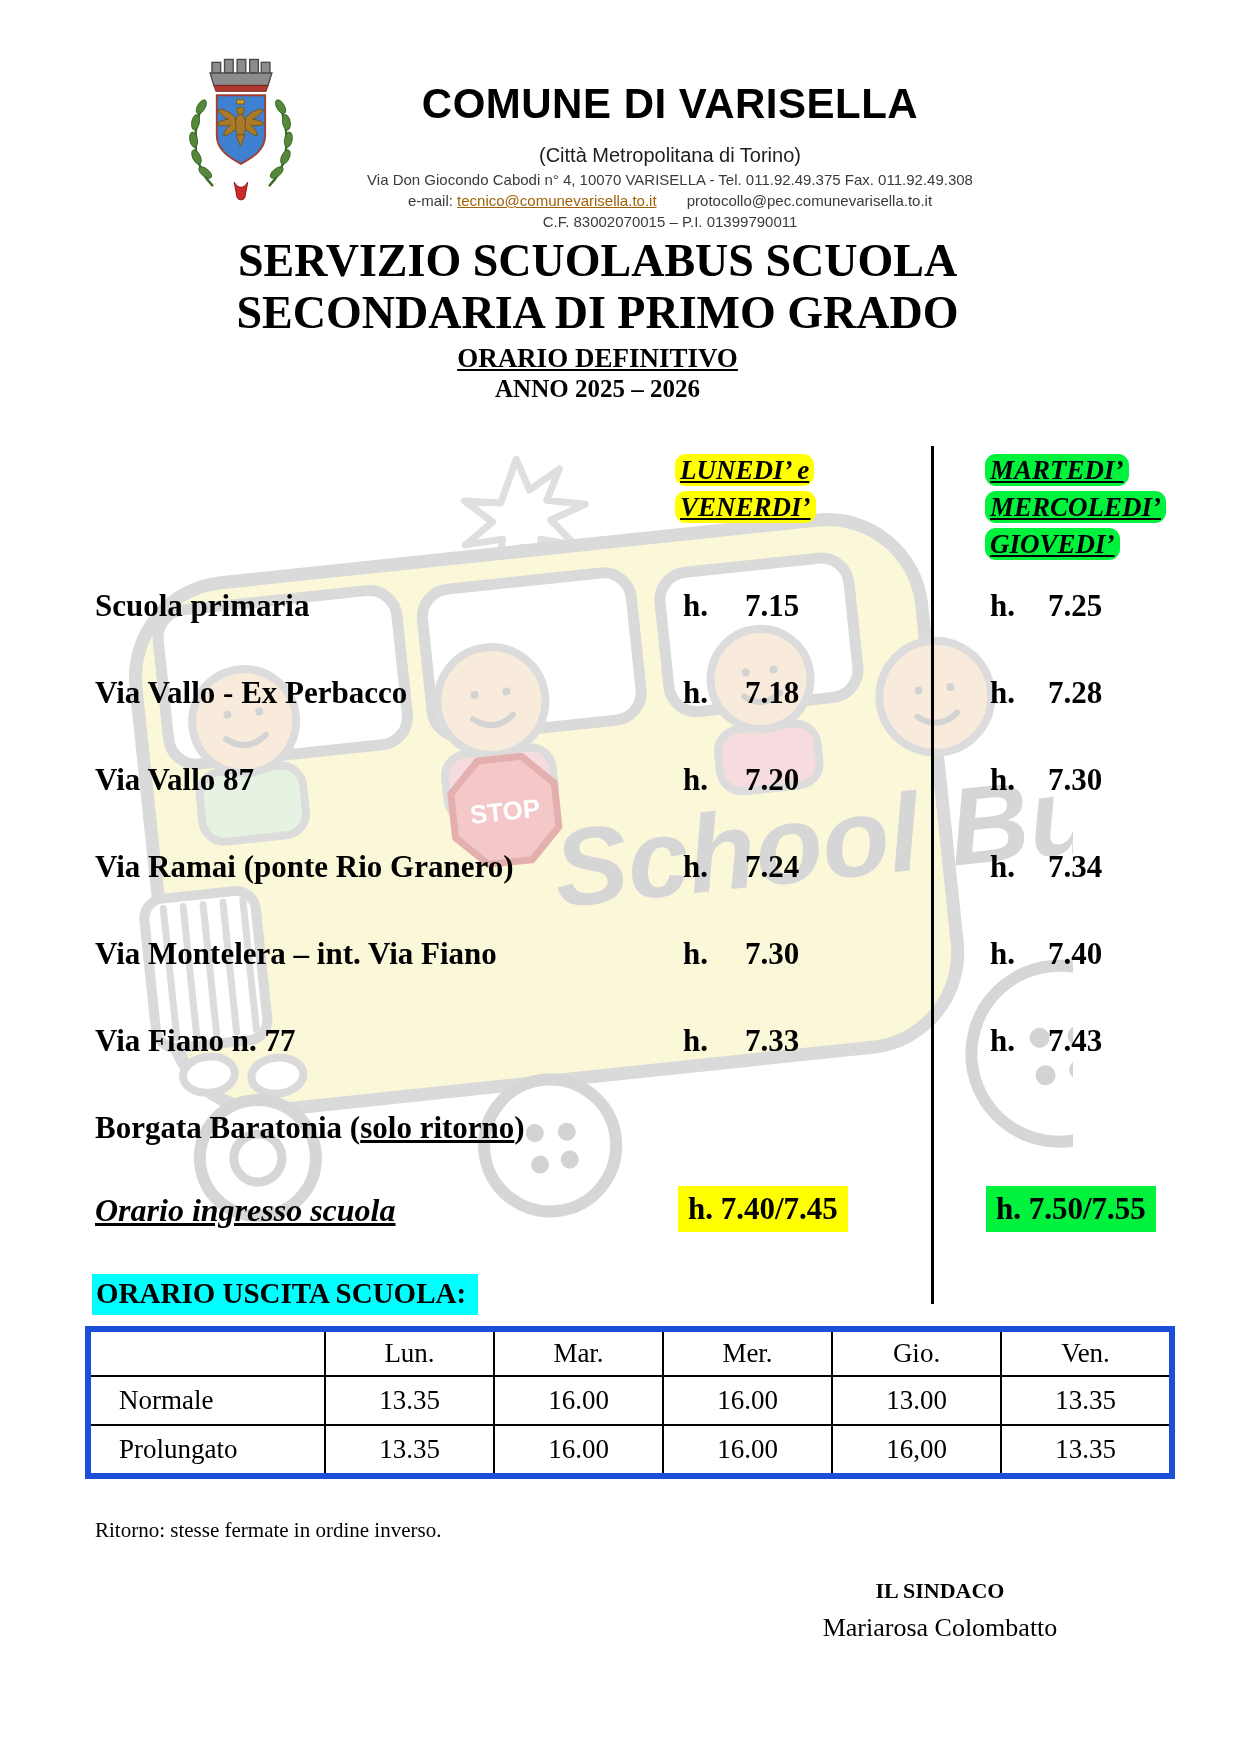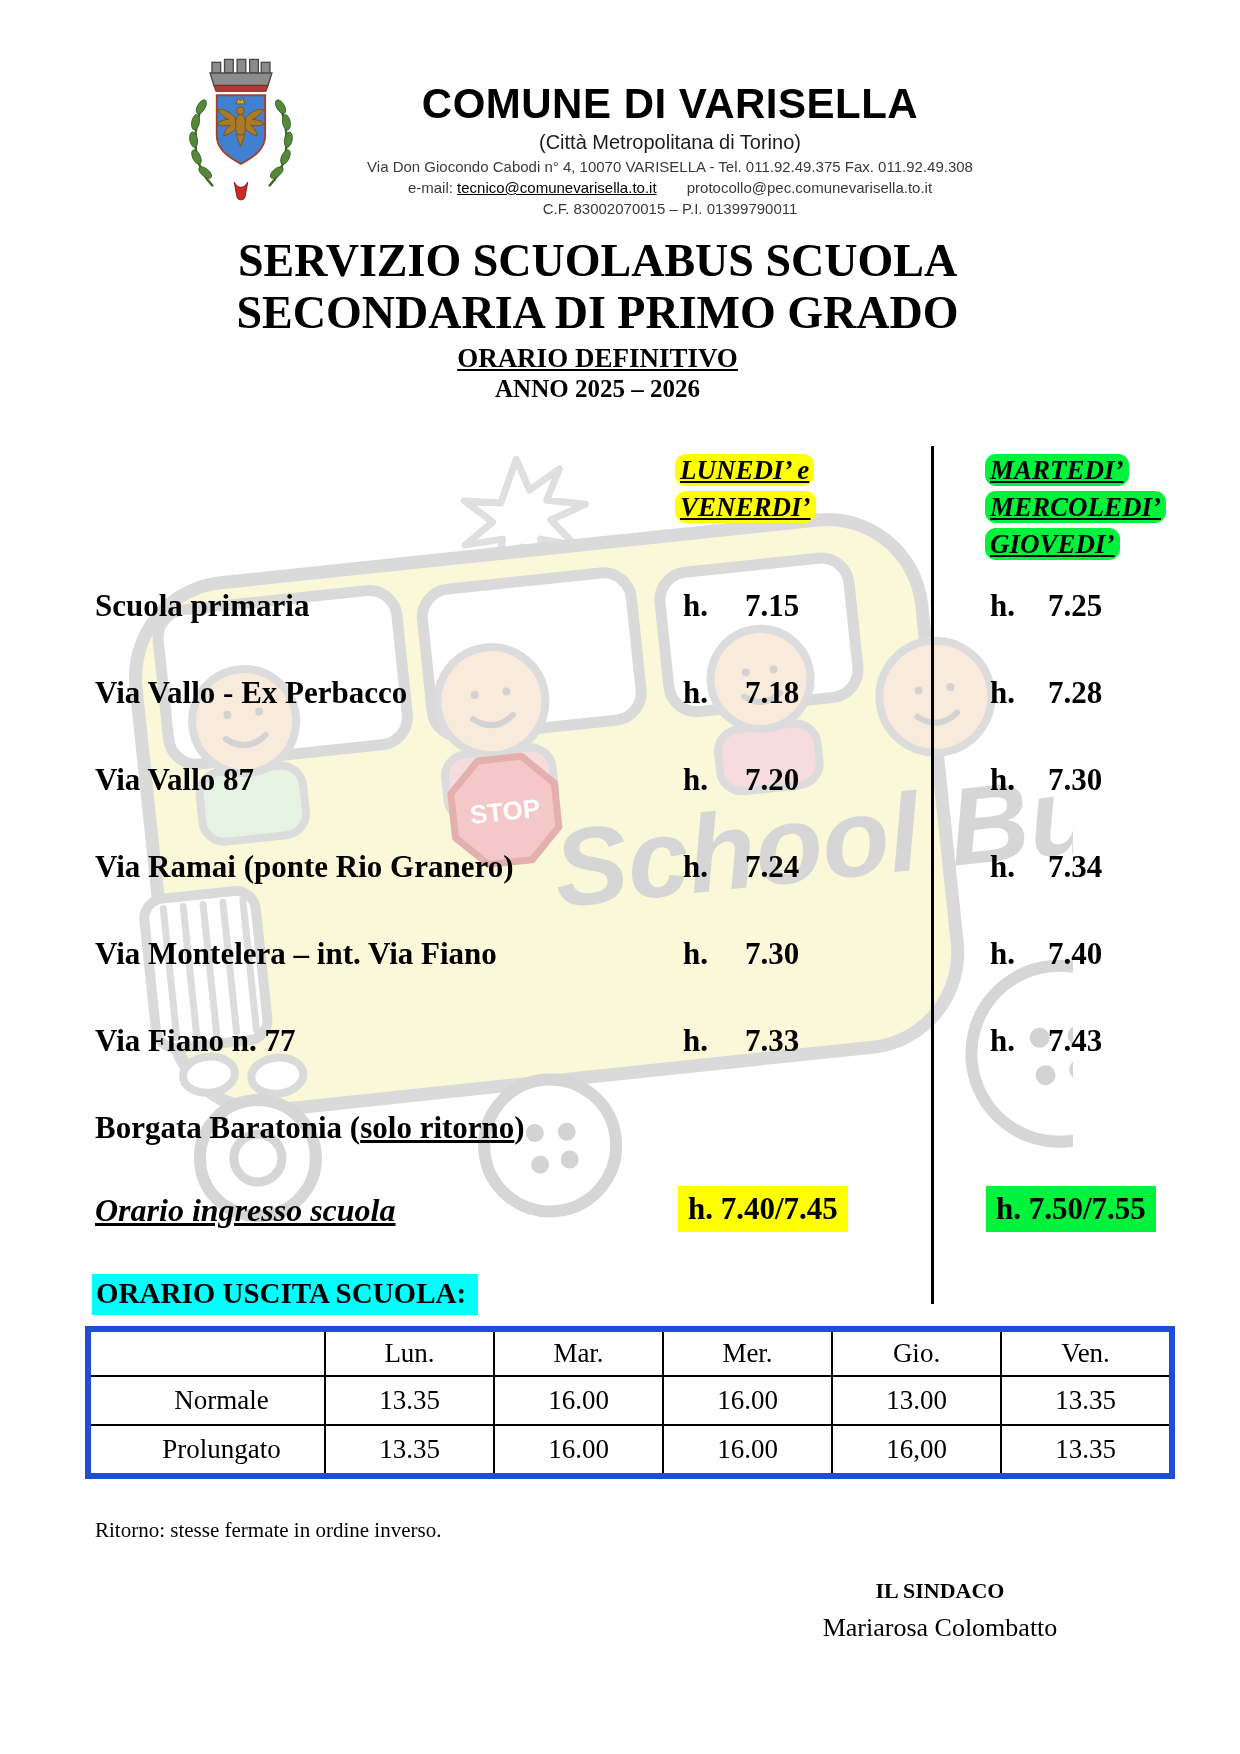--- a/index.html
+++ b/index.html
@@ -4,23 +4,23 @@
 <style>
   html,body{margin:0;padding:0;background:#888;}
   .page{position:relative;width:1240px;height:1754px;background:#ffffff;margin:0 auto;
         font-family:"Liberation Serif",serif;color:#000;overflow:hidden;}
 
   
   .crest{position:absolute;left:182px;top:54px;width:116px;height:152px;}
   .hdr{position:absolute;left:300px;top:60px;width:740px;text-align:center;
        font-family:"Liberation Sans",sans-serif;}
   .hdr-title{font-size:42px;font-weight:bold;line-height:48px;letter-spacing:0.5px;margin-top:20px;}
-  .hdr-sub{font-size:20px;color:#1d1d1d;margin-top:3px;}
+  .hdr-sub{font-size:20px;color:#1d1d1d;margin-top:16px;}
   .hdr-line{font-size:15px;color:#3a3a3a;margin-top:4px;}
-  .hdr-link{color:#000000;text-decoration:underline;cursor:pointer;}
+  .hdr-link{color:#a16207;text-decoration:underline;cursor:pointer;}
   .mail-gap{display:inline-block;width:26px;}
 
   
   .ctr{position:absolute;left:15px;width:1165px;text-align:center;}
   .doc-title{font-weight:bold;font-size:46px;line-height:50px;}
   .orario-def{font-weight:bold;font-size:27px;text-decoration:underline;}
   .anno{font-weight:bold;font-size:25px;}
 
   
   .watermark{position:absolute;left:88px;top:436px;width:985px;height:830px;z-index:0;opacity:0.9;}
@@ -47,21 +47,21 @@
                padding:5px 10px;z-index:1;white-space:nowrap;}
   .entry-t1{left:678px;background:#FFFF00;}
   .entry-t2{left:986px;background:#00F23C;}
 
   
   .exit-heading{position:absolute;left:92px;top:1274px;font-size:29px;font-weight:bold;
                 background:#00FFFF;padding:3px 12px 5px 4px;z-index:1;white-space:nowrap;}
   table.exit{position:absolute;left:85px;top:1326px;border-collapse:collapse;z-index:1;
              border:6px solid #1d4ed8;font-size:27px;}
   table.exit td{border:2px solid #000;height:47px;text-align:center;padding:0;}
-  table.exit td.lbl{width:205px;text-align:center;padding-left:28px;}
+  table.exit td.lbl{width:205px;text-align:left;padding-left:28px;}
   table.exit td.val{width:167px;}
   table.exit tr.hrow td{height:43px;}
 
   
   .note{position:absolute;left:95px;top:1518px;font-size:21px;z-index:1;}
   .sig{position:absolute;left:750px;top:1578px;width:380px;text-align:center;z-index:1;}
   .sig-title{font-size:22px;font-weight:bold;}
   .sig-name{font-size:26px;margin-top:9px;}
 </style>
 </head>

